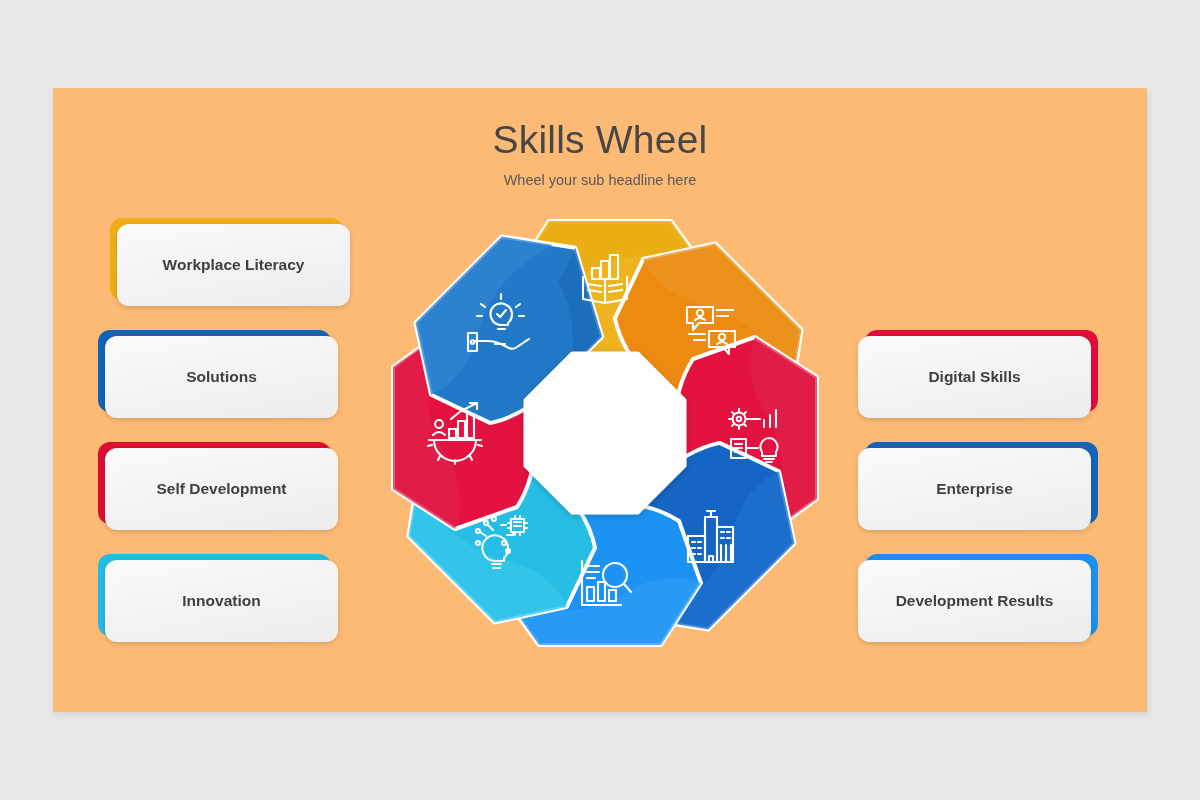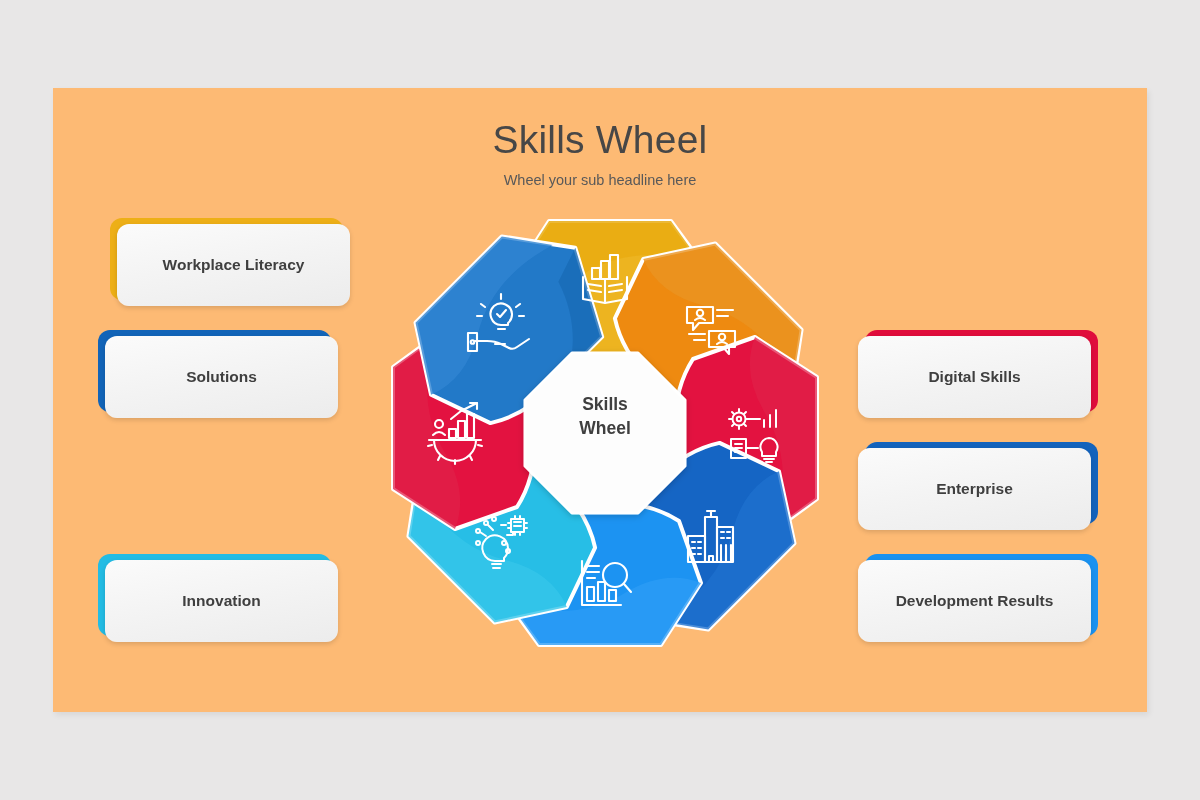--- a/index.html
+++ b/index.html
@@ -124,20 +124,26 @@
     </div>
   </div>
 
   <div class="card left" style="left:45px; top:242px;">
     <div class="tab" style="background:#1264B8"></div>
     <div class="face">
       <span>Solutions</span>
     </div>
   </div>
 
+  <div class="card left" style="left:45px; top:354px;">
+    <div class="tab" style="background:#DB0F35"></div>
+    <div class="face">
+      <span>Self Development</span>
+    </div>
+  </div>
 
   <div class="card left" style="left:45px; top:466px;">
     <div class="tab" style="background:#23BCE4"></div>
     <div class="face">
       <span>Innovation</span>
     </div>
   </div>
 
 
   <div class="card right" style="left:805px; top:354px;">
@@ -323,19 +329,15 @@
           <path d="M -24,14 L -12,14 Q -4,14 2,17 L 10,21"></path>
           <path d="M 10,21 Q 14,23 18,20 L 30,12"></path>
           <path d="M -4,17 L 6,17"></path>
           <rect x="-31" y="6" width="9" height="18"></rect>
           <circle cx="-26.5" cy="15" r="1.8"></circle>
         </g>
 
       </g>
     </svg>
 
-    <div id="center-label">
-      <div>Skills</div>
-      <div>Wheel</div>
-    </div>
   </div>
 
 </div>
 
 </body></html>

